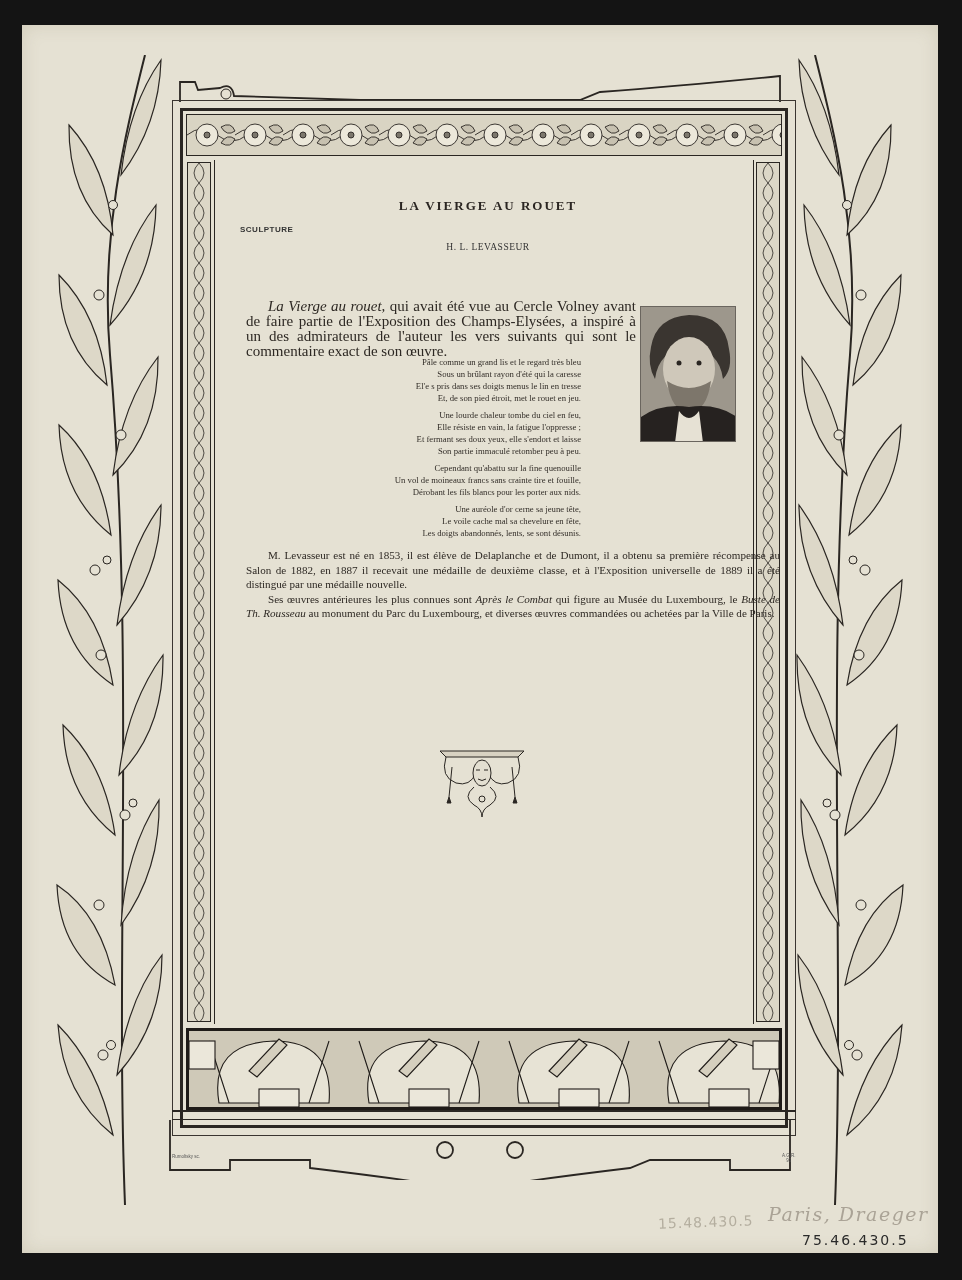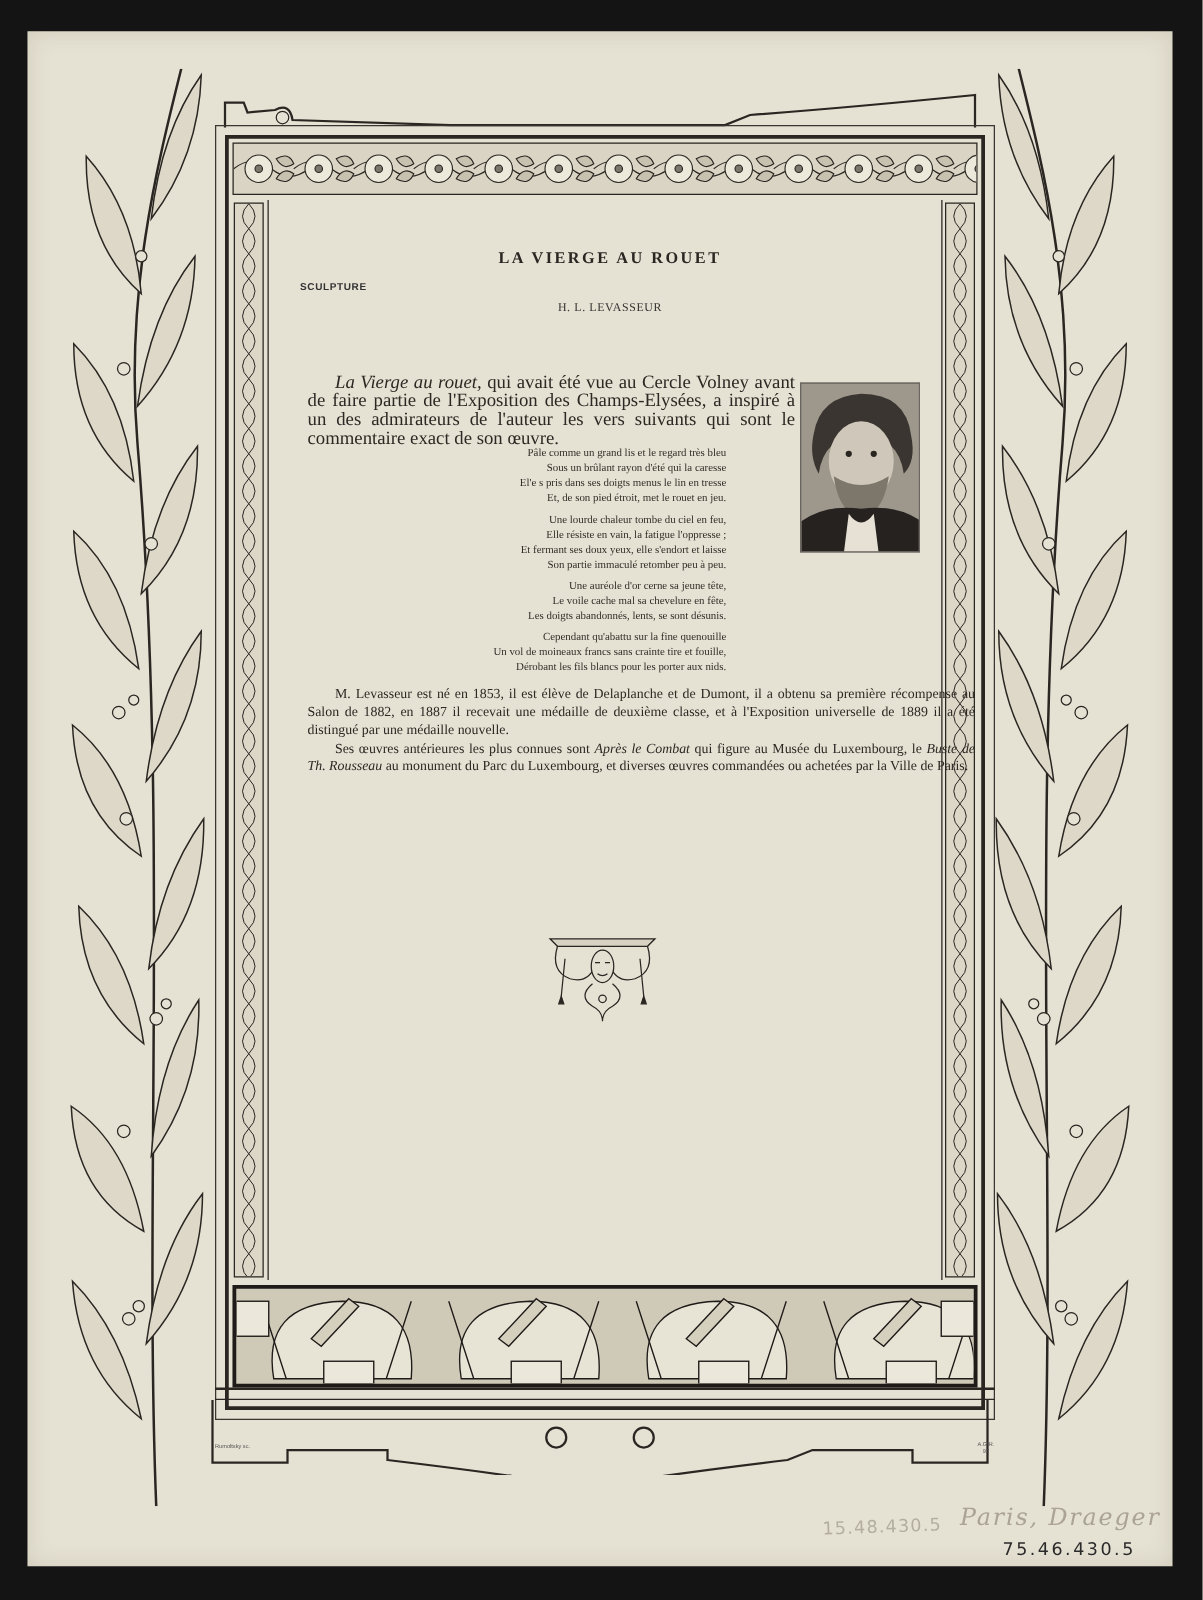--- a/index.html
+++ b/index.html
@@ -256,28 +256,28 @@
     <div>El'e s pris dans ses doigts menus le lin en tresse</div>
     <div>Et, de son pied étroit, met le rouet en jeu.</div>
   </div>
   <div class="stanza">
     <div>Une lourde chaleur tombe du ciel en feu,</div>
     <div>Elle résiste en vain, la fatigue l'oppresse ;</div>
     <div>Et fermant ses doux yeux, elle s'endort et laisse</div>
     <div>Son partie immaculé retomber peu à peu.</div>
   </div>
   <div class="stanza">
+    <div>Cependant qu'abattu sur la fine quenouille</div>
+    <div>Un vol de moineaux francs sans crainte tire et fouille,</div>
+    <div>Dérobant les fils blancs pour les porter aux nids.</div>
+  </div>
+  <div class="stanza">
     <div>Une auréole d'or cerne sa jeune tête,</div>
     <div>Le voile cache mal sa chevelure en fête,</div>
     <div>Les doigts abandonnés, lents, se sont désunis.</div>
-  </div>
-  <div class="stanza">
-    <div>Cependant qu'abattu sur la fine quenouille</div>
-    <div>Un vol de moineaux francs sans crainte tire et fouille,</div>
-    <div>Dérobant les fils blancs pour les porter aux nids.</div>
   </div>
 </div>
 
 <div class="bio">
   <p>M. Levasseur est né en 1853, il est élève de Delaplanche et de Dumont, il a obtenu sa première récompense au Salon de 1882, en 1887 il recevait une médaille de deuxième classe, et à l'Exposition universelle de 1889 il a été distingué par une médaille nouvelle.</p>
   <p><span>Ses œuvres antérieures les plus connues sont </span><i>Après le Combat</i><span> qui figure au Musée du Luxembourg, le </span><i>Buste de Th. Rousseau</i><span> au monument du Parc du Luxembourg, et diverses œuvres commandées ou achetées par la Ville de Paris.</span></p>
 </div>
 
 <svg class="ornament" viewBox="0 0 100 76">
   <g fill="none" stroke="#2a2622" stroke-width="1">

